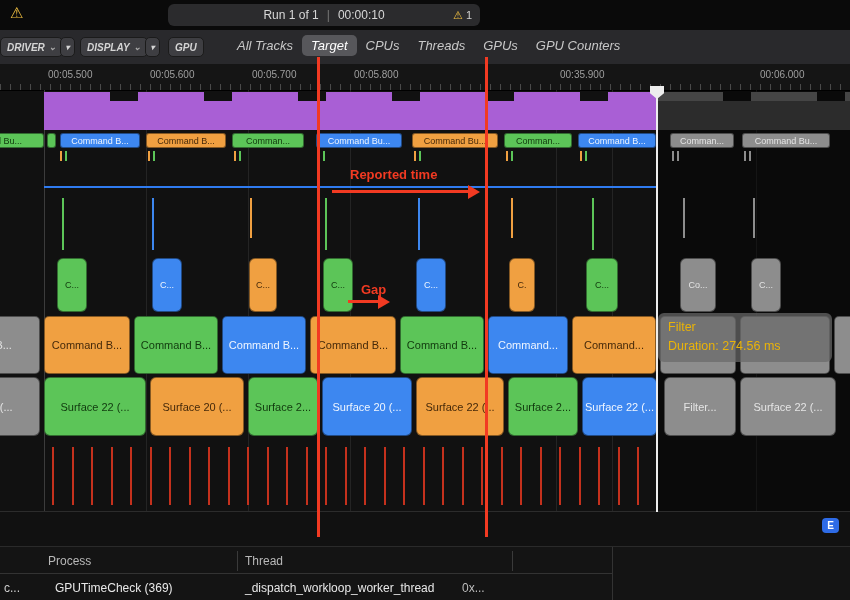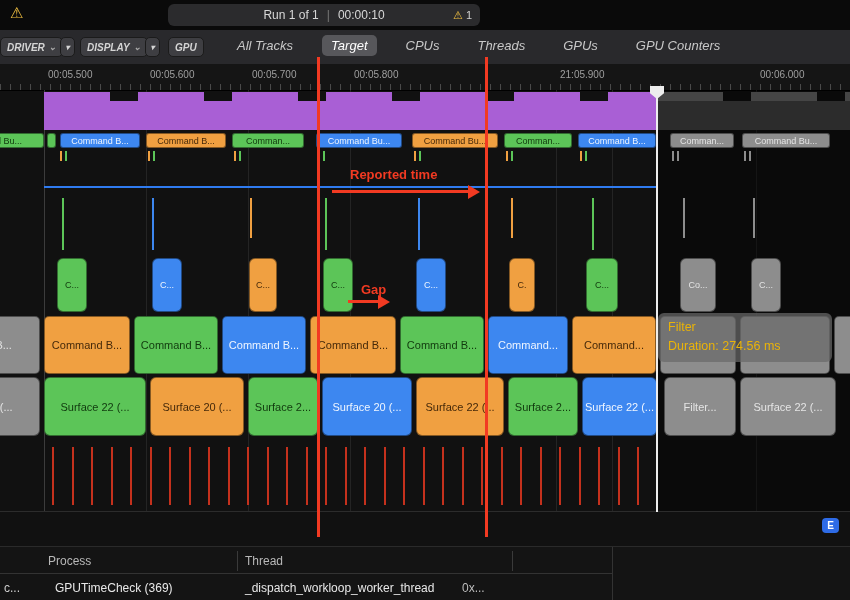--- a/index.html
+++ b/index.html
@@ -12,21 +12,21 @@
   .run-pill{position:absolute;left:168px;top:4px;width:312px;height:22px;background:#2b2b2d;border-radius:6px;display:flex;align-items:center;justify-content:center;gap:8px;font-size:12px;color:#d8d8d8;}
   .pill-sep{color:#777;}
   .pill-warn{position:absolute;right:8px;display:flex;align-items:center;gap:3px;font-size:11px;color:#d0d0d0;}
   .pill-warn .tri{color:#f2c041;font-size:11px;line-height:1;}
 
   
   .toolbar{position:absolute;top:30px;left:0;width:850px;height:34px;background:#29292c;border-bottom:1px solid #0a0a0a;font-style:italic;}
   .tb-btn{position:absolute;top:7px;height:20px;background:#3e3e42;border:1px solid #1b1b1b;border-radius:5px;color:#d5d5d5;font-size:10px;font-weight:bold;display:flex;align-items:center;gap:4px;padding:0 6px;box-sizing:border-box;}
   .tb-sq{width:15px;justify-content:center;padding:0;font-size:8px;}
   .tb-chev{font-size:9px;color:#aaa;}
-  .tabs{position:absolute;left:228px;top:0;height:30px;display:flex;align-items:center;gap:20px;}
+  .tabs{position:absolute;left:228px;top:0;height:30px;display:flex;align-items:center;}
   .tab{font-size:13px;color:#c8c8c8;padding:3px 9px;border-radius:5px;white-space:nowrap;cursor:default;}
   .tab.active{background:#57575b;color:#fff;}
 
   
   .timeline{position:absolute;top:64px;left:0;width:850px;height:482px;background:#111;overflow:hidden;}
   .ruler{position:absolute;top:0;left:0;width:850px;height:26px;background:#151515;border-bottom:1px solid #000;}
   .rlabel{position:absolute;top:5px;font-size:10px;color:#9f9f9f;white-space:nowrap;}
   .ruler-ticks{position:absolute;bottom:0;left:0;right:0;height:6px;background:repeating-linear-gradient(90deg,#4a4a4a 0 1px,transparent 1px 10px);}
   .gridline{position:absolute;top:26px;height:421px;width:1px;background:#242424;z-index:1;}
   .left-bound{position:absolute;left:44px;top:26px;height:421px;width:1px;background:#3c3c3c;z-index:2;}
@@ -138,21 +138,21 @@
       </div>
   </div>
 
   <div class="timeline">
     <div class="ruler">
       <div class="ruler-ticks"></div>
     <div class="rlabel" style="left: 48px;">00:05.500</div>
         <div class="rlabel" style="left: 150px;">00:05.600</div>
         <div class="rlabel" style="left: 252px;">00:05.700</div>
         <div class="rlabel" style="left: 354px;">00:05.800</div>
-        <div class="rlabel" style="left: 560px;">21:05.900</div>
+        <div class="rlabel" style="left: 560px;">00:35.900</div>
         <div class="rlabel" style="left: 760px;">00:06.000</div>
       </div>
 
     <div class="left-bound"></div>
     <div class="dim-overlay"></div>
     <div class="tracks-bottom"></div>
 
     <div class="track" id="track-purple">
       <div class="pseg" style="left:44px;width:613px;">
         <div class="pnotch" id="purple-notch-bright" style="background: repeating-linear-gradient(90deg, rgb(169, 95, 213) 0px, rgb(169, 95, 213) 66px, transparent 66px, transparent 94px);"></div>

